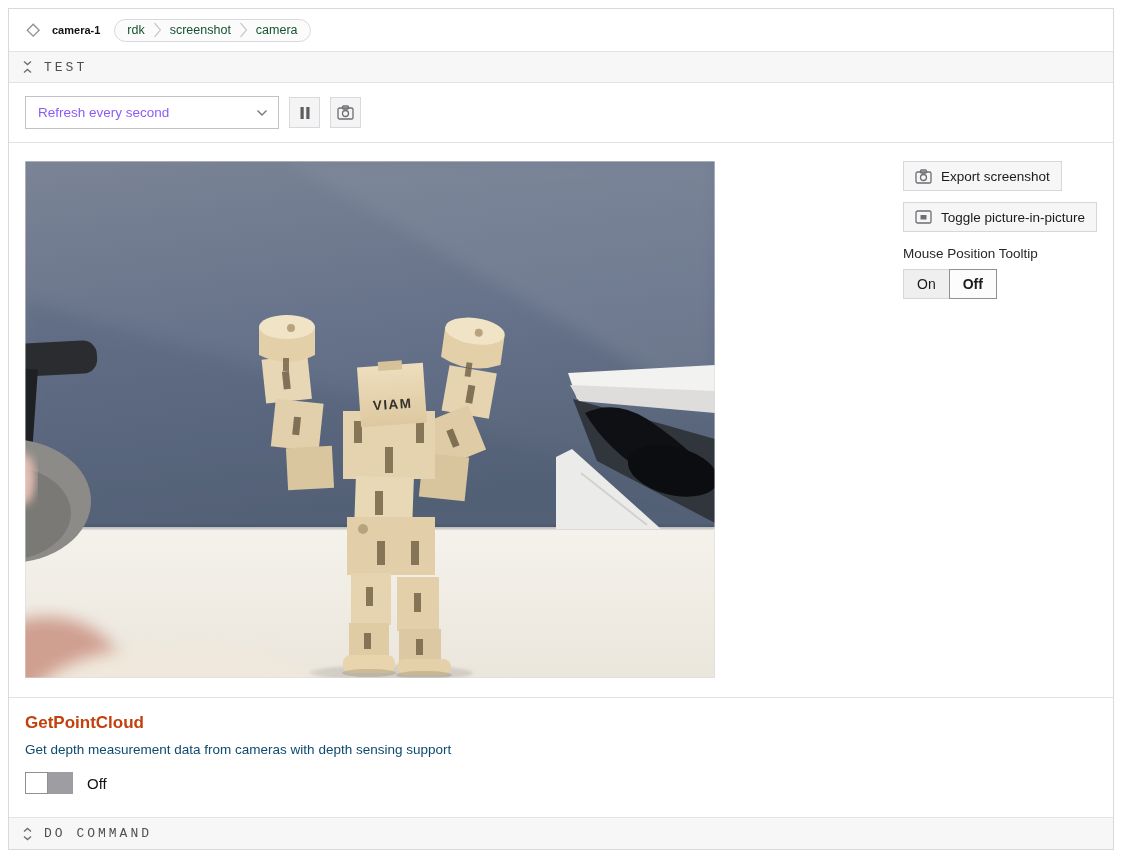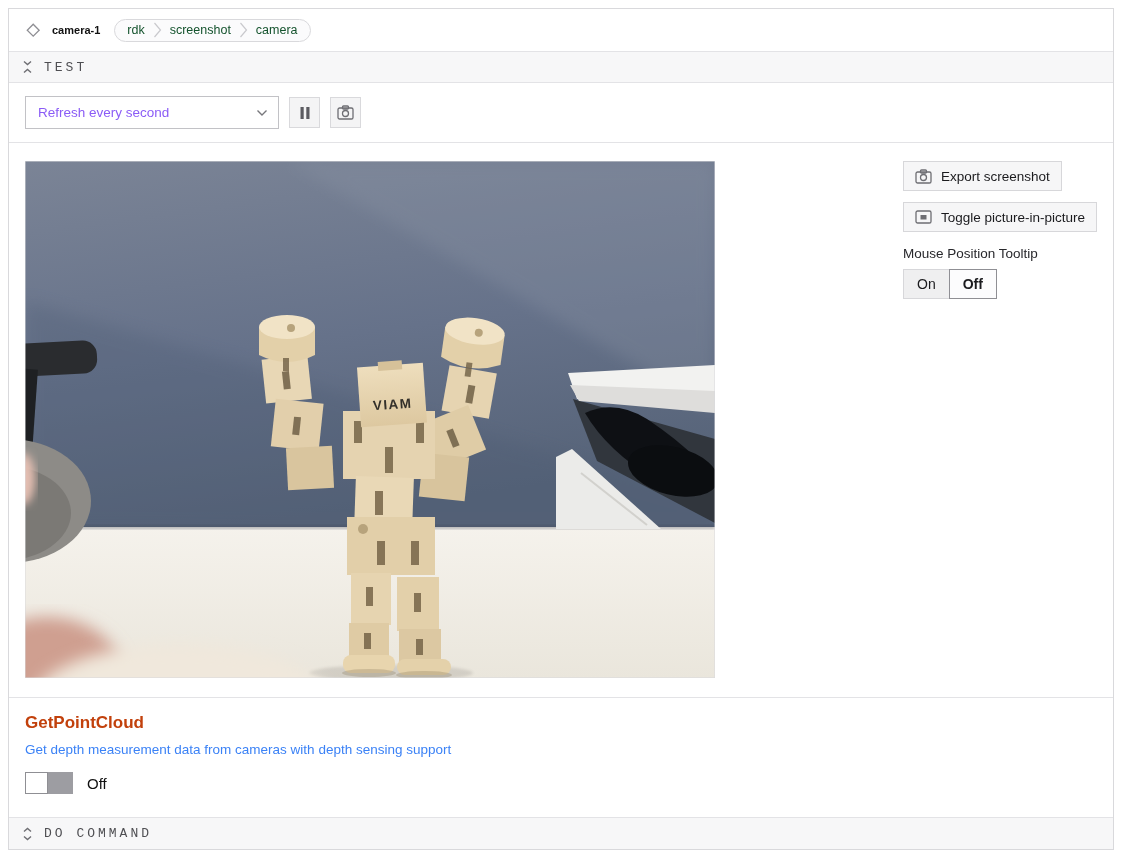--- a/index.html
+++ b/index.html
@@ -30,21 +30,21 @@
   .btn { display:inline-flex; align-items:center; gap:9px; height:30px; padding:0 11px; border:1px solid #d7d7da; background:#f6f6f7; font-size:13.5px; color:#1b1b1e; cursor:pointer; white-space:nowrap; }
   .btn + .btn { margin-top:11px; }
   .side-label { margin-top:14px; font-size:13.5px; color:#28282c; }
   .seg { display:flex; margin-top:8px; }
   .seg-btn { height:30px; padding:0 13px; font-size:14px; border:1px solid #d7d7da; background:#efeff0; color:#1b1b1e; cursor:pointer; }
   .seg-btn.active { background:#fcfcfd; border:1px solid #8f8f94; font-weight:700; margin-left:-1px; position:relative; }
 
   
   .gpc { flex:0 0 auto; height:120px; border-top:1px solid #e3e3e6; padding:15px 16px; background:#fff; }
   .gpc-title { font-size:17px; font-weight:700; color:#c2410c; }
-  .gpc-desc { margin-top:9px; font-size:13.5px; color:#3b82f6; }
+  .gpc-desc { margin-top:9px; font-size:13.5px; color:#0c4a6e; }
   .gpc-toggle-row { margin-top:15px; display:flex; align-items:center; gap:14px; }
   .toggle { width:48px; height:22px; background:#9d9da2; position:relative; cursor:pointer; flex:0 0 auto; }
   .toggle-knob { position:absolute; left:0; top:0; width:23px; height:22px; background:#fff; border:1px solid #8f8f94; }
   .toggle-label { font-size:15px; color:#111; }
 
   svg.glyph { display:block; }
 </style>
 </head>
 <body>
 

